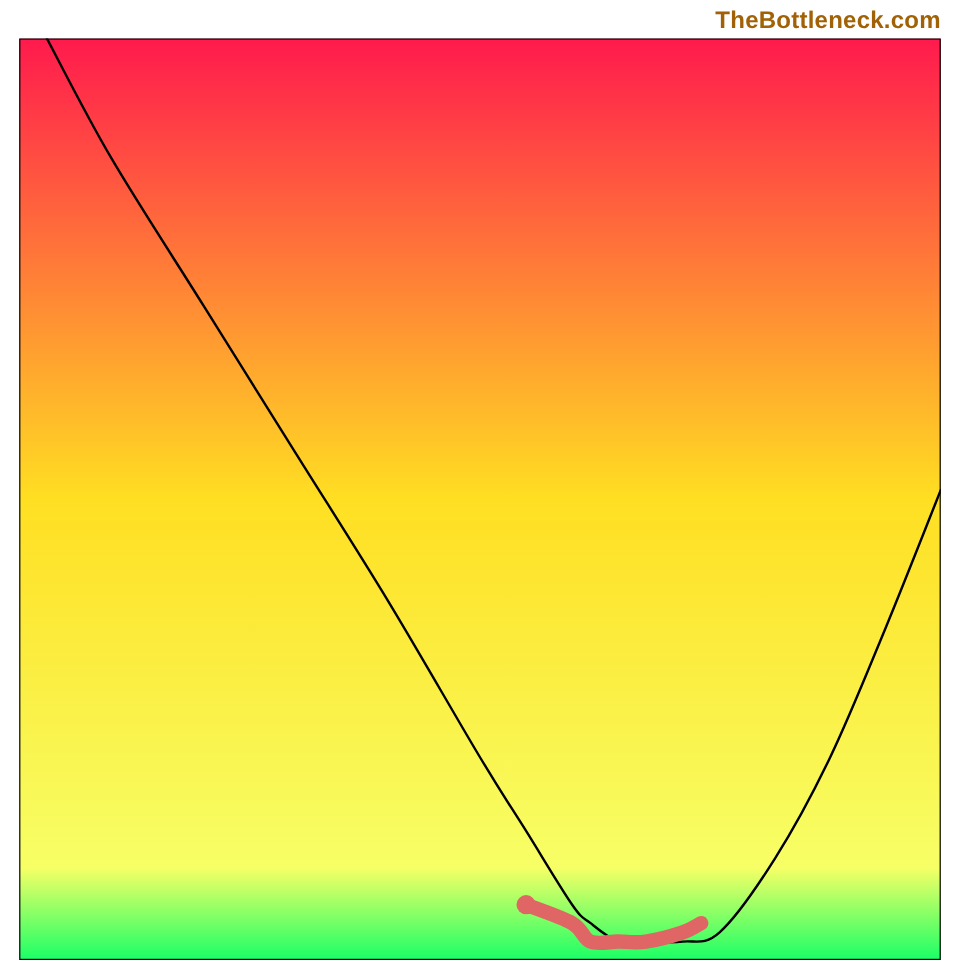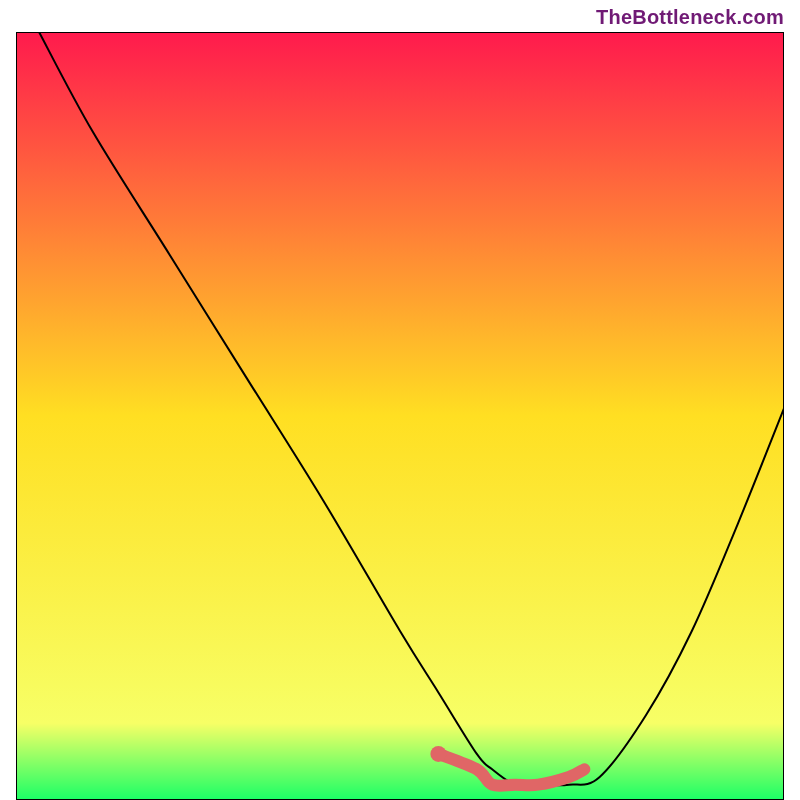--- a/index.html
+++ b/index.html
@@ -11,21 +11,21 @@
     font-family: Arial, Helvetica, sans-serif;
     position: relative;
     overflow: hidden;
   }
   .attribution {
     position: absolute;
     top: 6px;
     right: 16px;
     font-size: 20px;
     font-weight: 600;
-    color: #701a75;
+    color: #a16207;
     letter-spacing: 0.2px;
   }
   .plot {
     position: absolute;
     top: 32px;
     left: 16px;
     width: 768px;
     height: 768px;
   }
   svg {

